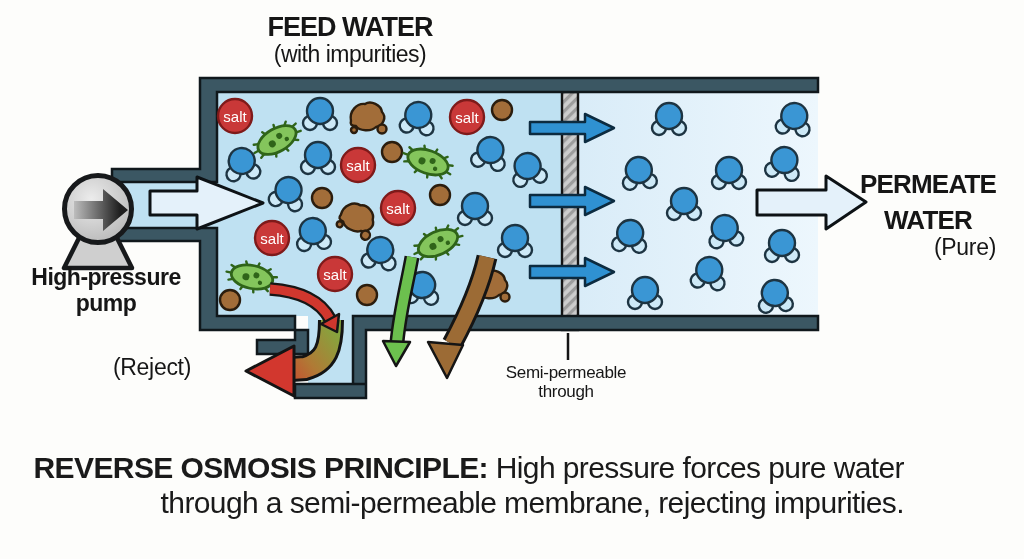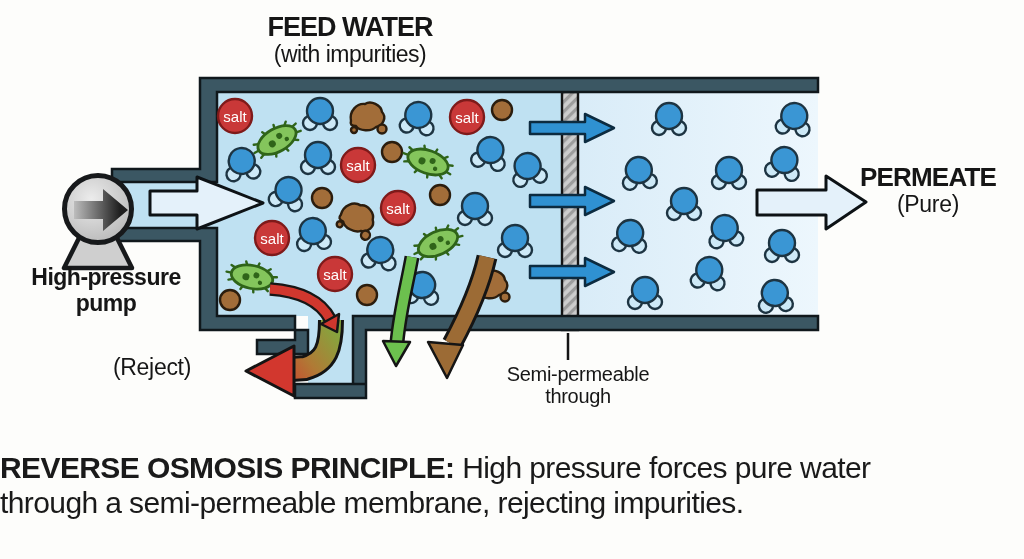--- a/index.html
+++ b/index.html
@@ -2,25 +2,25 @@
 <html><head>
 <meta charset="utf-8">
 <style>
   html,body{margin:0;padding:0;background:#fdfdfb;}
   .canvas{position:relative;width:1024px;height:559px;background:#fdfdfb;overflow:hidden;
           font-family:"Liberation Sans","DejaVu Sans",sans-serif;color:#161616;}
   svg{position:absolute;left:0;top:0;}
   .lbl{position:absolute;text-align:center;transform:translateX(-50%);line-height:1.12;white-space:nowrap;}
   .t1{font-size:27px;font-weight:700;letter-spacing:-1px;}
   .t2{font-size:23px;font-weight:500;letter-spacing:-0.5px;}
-  .cap{font-size:26px;font-weight:700;letter-spacing:-0.8px;}
-  .sub{font-size:23px;font-weight:500;letter-spacing:-0.3px;}
+  .cap{font-size:26px;font-weight:700;letter-spacing:-0.8px;margin-top:7px;}
+  .sub{font-size:23px;font-weight:500;letter-spacing:-0.3px;text-align:right;}
   .mid{font-size:23px;font-weight:700;letter-spacing:-0.5px;line-height:1.14;}
-  .mem{font-size:20px;font-weight:500;letter-spacing:-0.3px;line-height:1.12;margin-left:12px;}
-  .caption{position:absolute;left:0;top:450px;width:904px;text-align:left;
+  .mem{font-size:17px;font-weight:500;letter-spacing:-0.3px;line-height:1.12;}
+  .caption{position:absolute;left:0;top:450px;width:904px;text-align:right;
            font-size:30px;line-height:35px;letter-spacing:-0.6px;font-weight:500;color:#1a1a1a;}
   .caption .b{font-weight:700;}
 </style>
 </head>
 <body>
 
 <div class="canvas">
 
 <svg id="gfx" width="1024" height="559" viewBox="0 0 1024 559">
   <defs>
@@ -205,20 +205,21 @@
   <div>pump</div>
 </div>
 
 <div class="lbl" style="left:350px;top:12px;">
   <div class="t1">FEED WATER</div>
   <div class="t2">(with impurities)</div>
 </div>
 
 <div class="lbl" style="left:928px;top:163px;">
   <div class="cap">PERMEATE</div>
+  <div class="cap">WATER</div>
   <div class="sub">(Pure)</div>
 </div>
 
 <div class="lbl" style="left:152px;top:355px;">
   <div class="sub">(Reject)</div>
 </div>
 
 <div class="lbl mem" style="left:566px;top:363px;">
   <div>Semi-permeable</div>
   <div>through</div>

